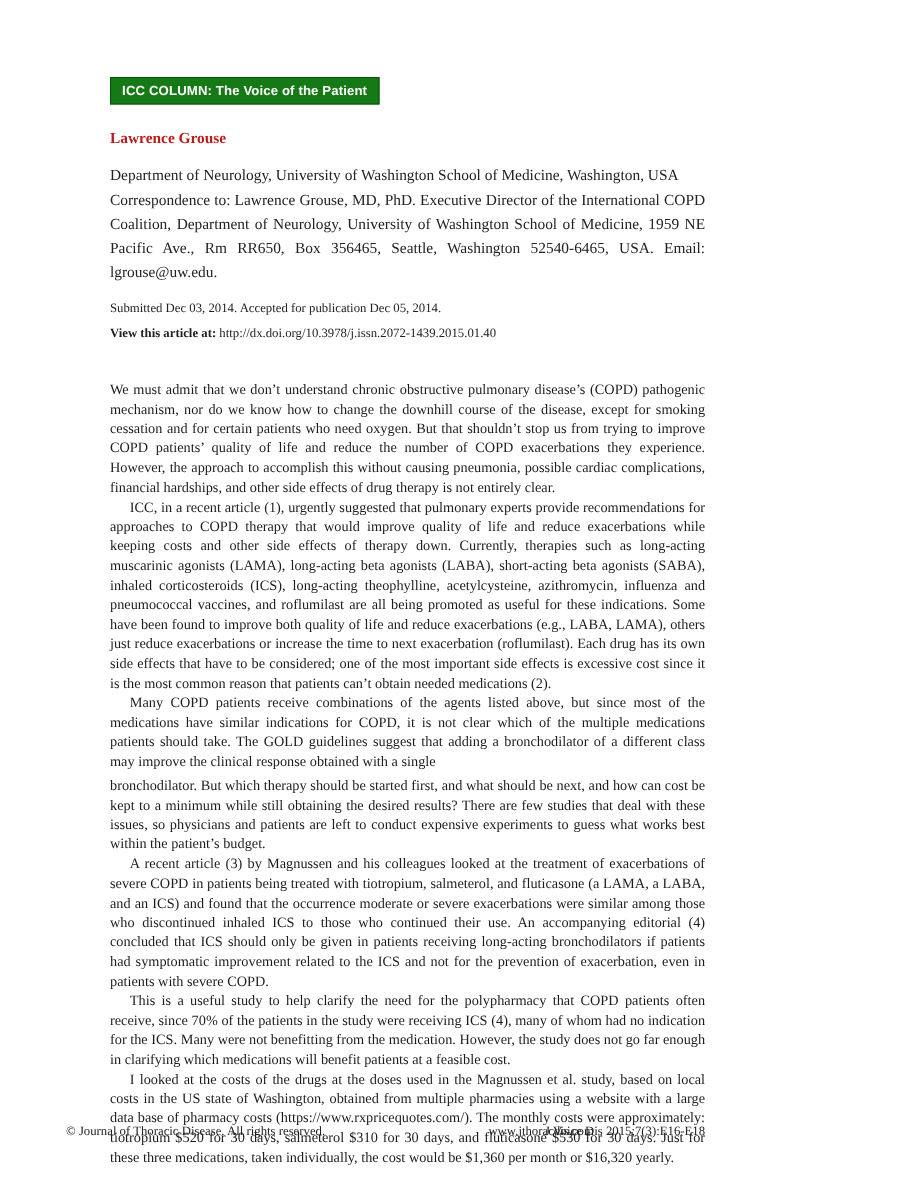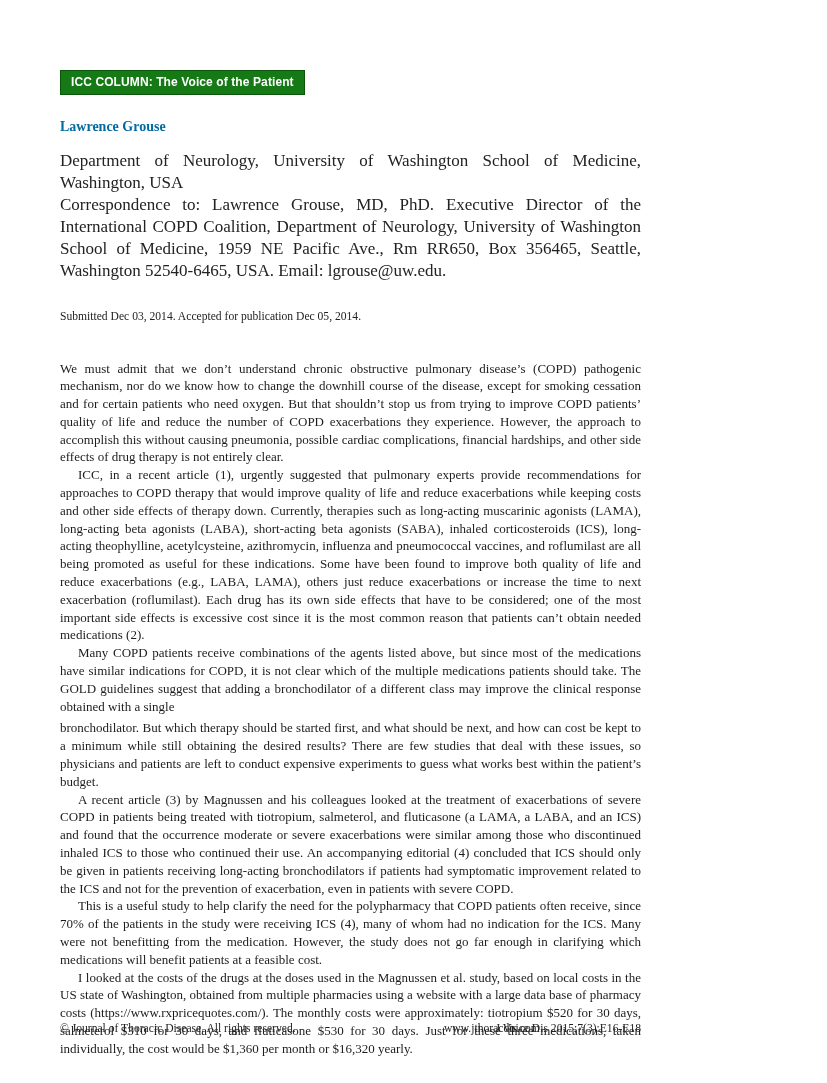--- a/index.html
+++ b/index.html
@@ -5,20 +5,21 @@
   * { margin: 0; padding: 0; box-sizing: border-box; }
   html, body { background: #ffffff; }
   .page {
     position: relative;
     width: 703px;
     height: 1083px;
     background: #ffffff;
     font-family: "Liberation Serif", serif;
     color: #1a1a1a;
     overflow: hidden;
+    padding-left: 40px;
   }
   .badge {
     display: inline-block;
     margin: 70px 0 0 60px;
     background: #157a15;
     border: 1px solid #0a550a;
     color: #ffffff;
     font-family: "Liberation Sans", sans-serif;
     font-weight: bold;
     font-size: 12px;
@@ -30,32 +31,32 @@
     font-family: "Liberation Sans", sans-serif;
     font-weight: bold;
     font-size: 20px;
     color: #0d0d0d;
     letter-spacing: -0.2px;
   }
   .author {
     margin: 24px 60px 0 60px;
     font-weight: bold;
     font-size: 14px;
-    color: #0369a1;
+    color: #b91c1c;
     font-family: Liberation Serif, serif;
   }
   .affiliation-block {
     margin: 15px 62px 0 60px;
-    font-size: 17px;
+    font-size: 14px;
     line-height: 22px;
     color: #222222;
     text-align: justify;
   }
   .meta-block {
-    margin: 24px 62px 0 60px;
+    margin: 10px 62px 0 60px;
     font-size: 11.6px;
     line-height: 21.5px;
     color: #222222;
   }
   .italic { }
   .bold { font-weight: bold; }
   .columns {
     display: flex;
     gap: 4px;
     margin: 32px 62px 0 60px;
@@ -93,20 +94,21 @@
 
   <div class="author">Lawrence Grouse</div>
 
   <div class="affiliation-block">
     <div>Department of Neurology, University of Washington School of Medicine, Washington, USA</div>
     <div><span class="italic">Correspondence to:</span><span> Lawrence Grouse, MD, PhD. Executive Director of the International COPD Coalition, Department of Neurology, University of Washington School of Medicine, 1959 NE Pacific Ave., Rm RR650, Box 356465, Seattle, Washington 52540-6465, USA. Email: lgrouse@uw.edu.</span></div>
   </div>
 
   <div class="meta-block">
     <div>Submitted Dec 03, 2014. Accepted for publication Dec 05, 2014.</div>
+    <div><span class="bold">View this article at:</span><span> http://dx.doi.org/10.3978/j.issn.2072-1439.2015.01.40</span></div>
   </div>
 
   <div class="columns">
     <div class="col">
       <p>We must admit that we don’t understand chronic obstructive pulmonary disease’s (COPD) pathogenic mechanism, nor do we know how to change the downhill course of the disease, except for smoking cessation and for certain patients who need oxygen. But that shouldn’t stop us from trying to improve COPD patients’ quality of life and reduce the number of COPD exacerbations they experience. However, the approach to accomplish this without causing pneumonia, possible cardiac complications, financial hardships, and other side effects of drug therapy is not entirely clear.</p>
       <p class="indent">ICC, in a recent article (1), urgently suggested that pulmonary experts provide recommendations for approaches to COPD therapy that would improve quality of life and reduce exacerbations while keeping costs and other side effects of therapy down. Currently, therapies such as long-acting muscarinic agonists (LAMA), long-acting beta agonists (LABA), short-acting beta agonists (SABA), inhaled corticosteroids (ICS), long-acting theophylline, acetylcysteine, azithromycin, influenza and pneumococcal vaccines, and roflumilast are all being promoted as useful for these indications. Some have been found to improve both quality of life and reduce exacerbations (e.g., LABA, LAMA), others just reduce exacerbations or increase the time to next exacerbation (roflumilast). Each drug has its own side effects that have to be considered; one of the most important side effects is excessive cost since it is the most common reason that patients can’t obtain needed medications (2).</p>
       <p class="indent">Many COPD patients receive combinations of the agents listed above, but since most of the medications have similar indications for COPD, it is not clear which of the multiple medications patients should take. The GOLD guidelines suggest that adding a bronchodilator of a different class may improve the clinical response obtained with a single</p>
     </div>
     <div class="col">
       <p>bronchodilator. But which therapy should be started first, and what should be next, and how can cost be kept to a minimum while still obtaining the desired results? There are few studies that deal with these issues, so physicians and patients are left to conduct expensive experiments to guess what works best within the patient’s budget.</p>

